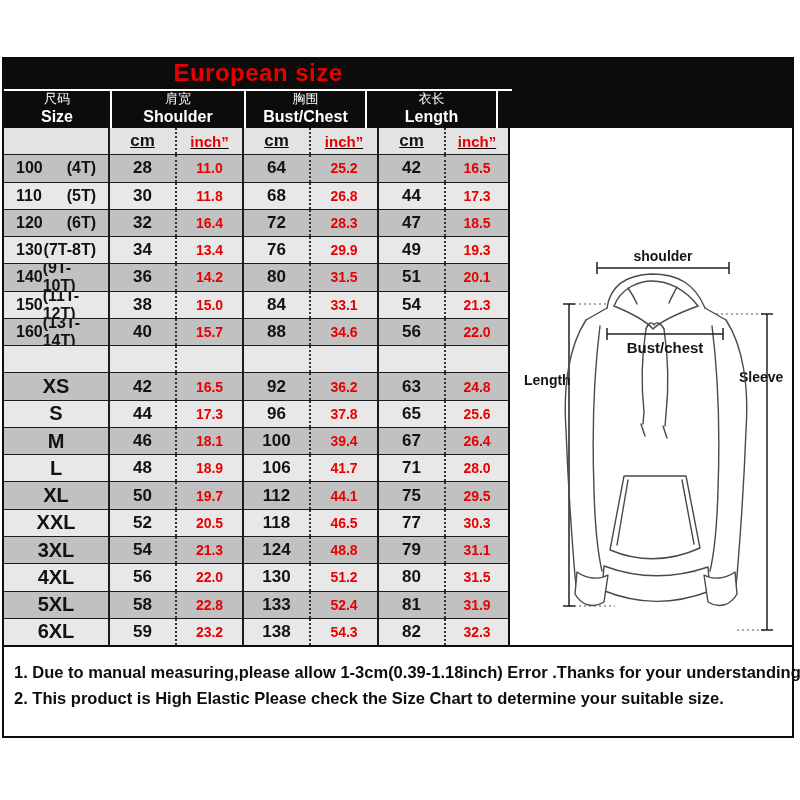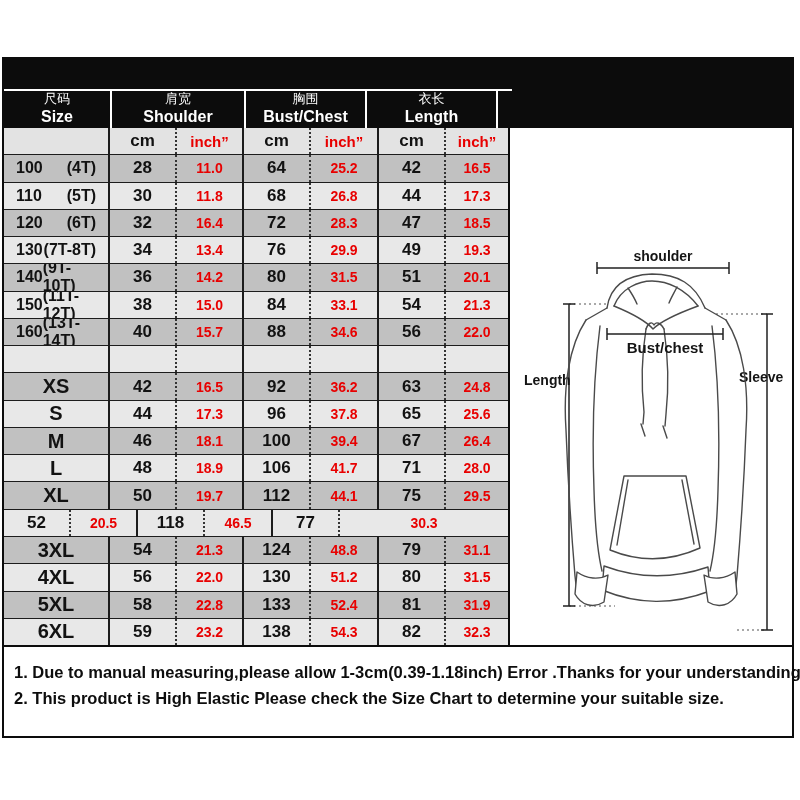--- a/index.html
+++ b/index.html
@@ -21,21 +21,21 @@
   .hdr-cell .en { font-size:16px; line-height:21px; font-weight:700; }
   .hc0 { width:106px; } .hc1 { width:134px; border-left:2px solid #fff; }
   .hc2 { width:121px; border-left:2px solid #fff; } .hc3 { width:131px; border-left:2px solid #fff; }
   .hdr-end { width:2px; height:100%; background:#fff; }
 
   
   .content { display:flex; height:517px; flex:0 0 auto; }
   .table-col { width:506px; border-right:2px solid var(--ink); display:flex; flex-direction:column; }
   .trow { display:flex; flex:1 1 0; min-height:0; }
   .trow + .trow { border-top:1.5px solid #1c1c1c; }
-  .unit-row { background:var(--subhead); }
+  .unit-row { background:var(--subhead);text-decoration:underline; }
   .dark { background:var(--row-dark); } .light { background:var(--row-light); }
   .cell { display:flex; align-items:center; justify-content:center; overflow:hidden; }
   .c0 { width:106px; } .c1,.c2,.c3,.c5 { width:67px; } .c4 { width:68px; } .c6 { flex:1; }
   .bsol { border-right:2px solid #1c1c1c; } .bdot { border-right:2px dotted #333; }
   .cm  { font-size:17px; font-weight:700; color:#121212; }
   .inch{ font-size:14px; font-weight:700; color:var(--red); }
   .unit-row .inch { font-size:15px; }
   .size-cell { font-weight:700; color:#121212; }
   .size-cell.kid { justify-content:space-between; padding:0 12px; font-size:16px; }
   .size-cell.adult { font-size:20px; }
@@ -52,20 +52,21 @@
   .notes-box { flex:1; border-top:2px solid var(--ink); background:#fff; padding:12px 0 0 10px; }
   .note-line { font-size:16.5px; font-weight:700; color:#0d0d0d; line-height:26px; white-space:nowrap; }
 </style>
 </head>
 <body>
 
 <div class="canvas">
   <div class="frame">
 
     <div class="title-band">
+      <div class="chart-title">European size</div>
       <div class="title-sep"></div>
       <div class="hdr-row">
         <div class="hdr-cell hc0">
           <div class="zh">尺码</div>
           <div class="en">Size</div>
         </div>
         <div class="hdr-cell hc1">
           <div class="zh">肩宽</div>
           <div class="en">Shoulder</div>
         </div>
@@ -235,20 +236,23 @@
               <span>XL</span>
             </div>
             <div class="cell c1 bdot cm">50</div>
             <div class="cell c2 bsol inch">19.7</div>
             <div class="cell c3 bdot cm">112</div>
             <div class="cell c4 bsol inch">44.1</div>
             <div class="cell c5 bdot cm">75</div>
             <div class="cell c6  inch">29.5</div>
           </div>
           <div class="trow light">
+            <div class="cell c0 bsol size-cell adult">
+              <span>XXL</span>
+            </div>
             <div class="cell c1 bdot cm">52</div>
             <div class="cell c2 bsol inch">20.5</div>
             <div class="cell c3 bdot cm">118</div>
             <div class="cell c4 bsol inch">46.5</div>
             <div class="cell c5 bdot cm">77</div>
             <div class="cell c6  inch">30.3</div>
           </div>
           <div class="trow dark">
             <div class="cell c0 bsol size-cell adult">
               <span>3XL</span>

